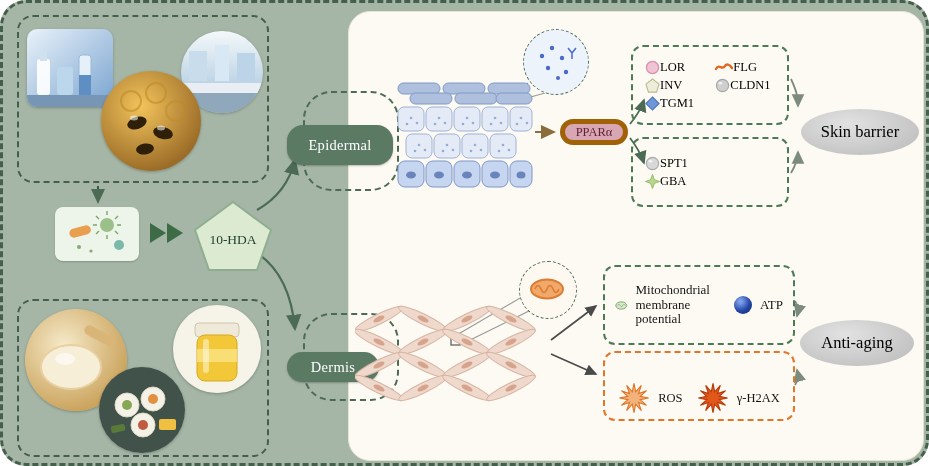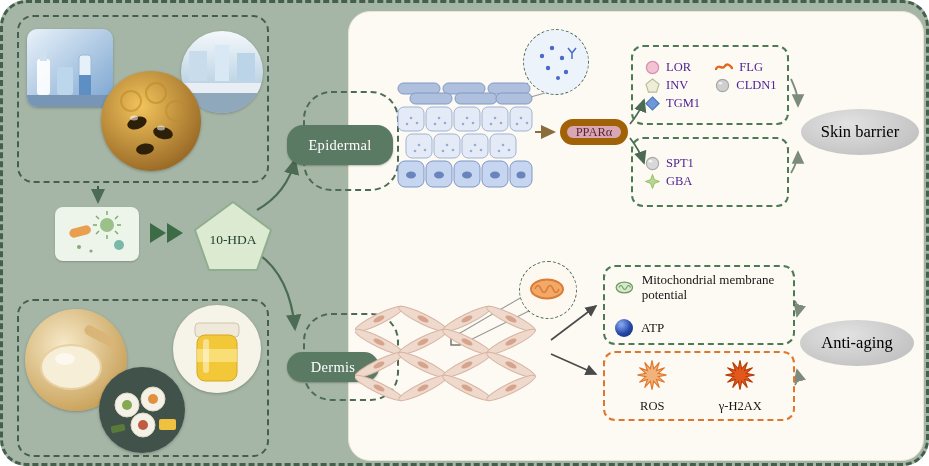--- a/index.html
+++ b/index.html
@@ -31,38 +31,38 @@
   .zone-derm{left:300px;top:310px;width:96px;height:88px}
   .pill{display:flex;align-items:center;justify-content:center;background:#5b7a64;color:#ffffff;border-radius:16px;font-size:14.5px;letter-spacing:.3px;box-shadow:0 1px 2px rgba(0,0,0,.25)}
   .pill-epi{left:284px;top:122px;width:106px;height:40px}
   .pill-derm{left:284px;top:349px;width:92px;height:30px}
 
   
   .skin-svg{left:393px;top:78px;width:138px;height:108px}
   .mag{border:1.8px dashed #4c6b54;border-radius:50%}
   .mag-epi{left:520px;top:26px;width:66px;height:66px;background:#edf3fb}
   .mag-derm{left:516px;top:258px;width:58px;height:58px;background:#fdf8f0}
-  .ppar{left:557px;top:116px;width:68px;height:26px;background:#d9a7b4;border:7px solid #a16207;border-radius:13px;color:#5e2337;font-size:12.5px;display:flex;align-items:center;justify-content:center}
+  .ppar{left:557px;top:116px;width:68px;height:26px;background:#d9a7b4;border:5px solid #a16207;border-radius:13px;color:#5e2337;font-size:12.5px;display:flex;align-items:center;justify-content:center}
   .gbox{border:2px dashed #4c7a55;border-radius:12px}
   .box-barrier{left:628px;top:42px;width:158px;height:80px;display:grid;grid-template-columns:1.05fr .95fr;align-content:center;row-gap:3px;padding:4px 8px 4px 12px}
   .box-lipid{left:628px;top:134px;width:158px;height:70px;display:flex;flex-direction:column;justify-content:center;gap:3px;padding:4px 12px}
-  .gene{display:flex;align-items:center;gap:6px;font-size:12.5px;color:#4c1d95;white-space:nowrap}
+  .gene{display:flex;align-items:center;gap:0;font-size:12.5px;color:#000000;white-space:nowrap}
   .gene svg{flex:0 0 auto}
   .outcome{background:radial-gradient(ellipse at 40% 32%,#e2e2e2,#b9b9b9);border-radius:50%;display:flex;align-items:center;justify-content:center;font-size:16.5px;color:#000}
   .out-skin{left:798px;top:106px;width:118px;height:46px}
   .out-age{left:797px;top:317px;width:114px;height:46px}
 
   
   .mesh-svg{left:352px;top:302px;width:190px;height:105px}
-  .box-mito{left:600px;top:262px;width:192px;height:80px;display:flex;flex-direction:column;justify-content:space-between;gap:4px;padding:6px 10px}
+  .box-mito{left:600px;top:262px;width:192px;height:80px;display:flex;flex-direction:row;justify-content:flex-start;gap:4px;padding:6px 10px}
   .mito-row{display:flex;align-items:center;gap:8px;font-size:13px;line-height:1.12;color:#161616}
   .mito-row .txt{max-width:142px}
   .sphere{width:18px;height:18px;border-radius:50%;background:radial-gradient(circle at 35% 30%,#7fa0e8 8%,#2446a8 55%,#122868);flex:0 0 auto}
   .box-stress{left:600px;top:348px;width:192px;height:70px;border-color:#e0762a;display:flex;align-items:flex-end;justify-content:space-around;padding:5px 6px}
-  .stress-item{display:flex;flex-direction:column;align-items:center;gap:8px;font-size:12.5px;color:#161616}
+  .stress-item{display:flex;flex-direction:row;align-items:center;gap:8px;font-size:12.5px;color:#161616}
 </style>
 </head>
 <body>
 
 <div class="canvas">
 
   <div class="abs panel"></div>
 
   <svg class="overlay" width="929" height="466" viewBox="0 0 929 466">
     <defs>

